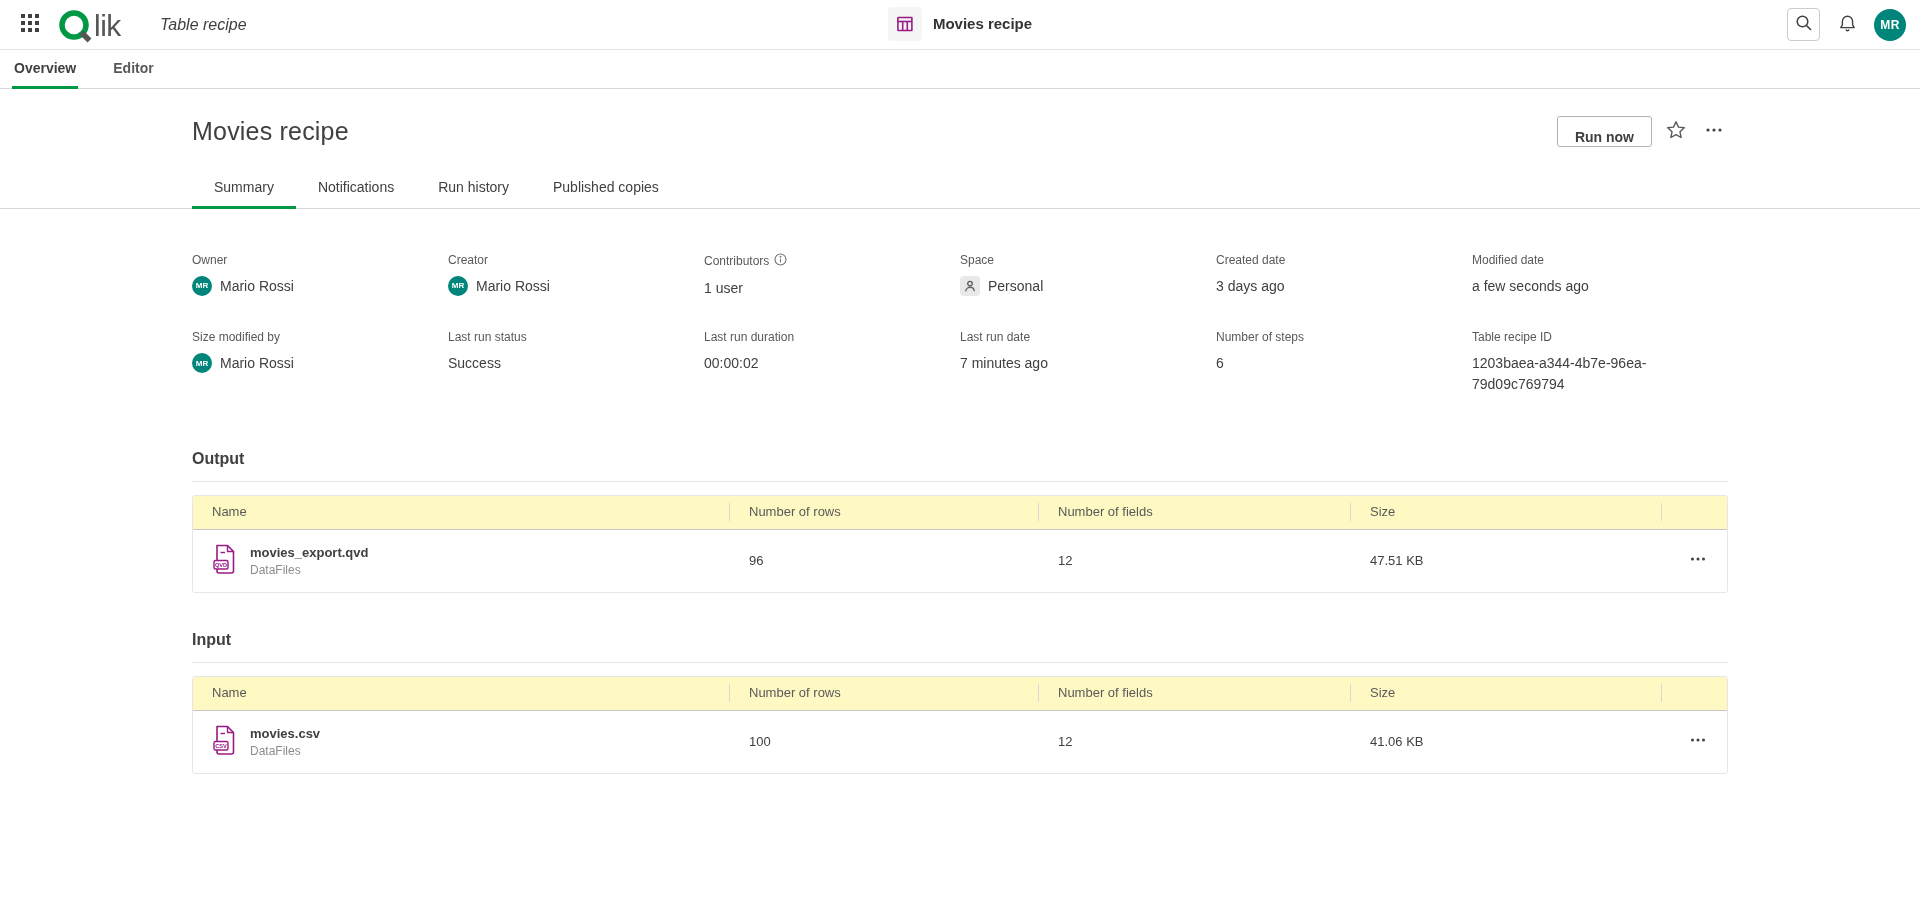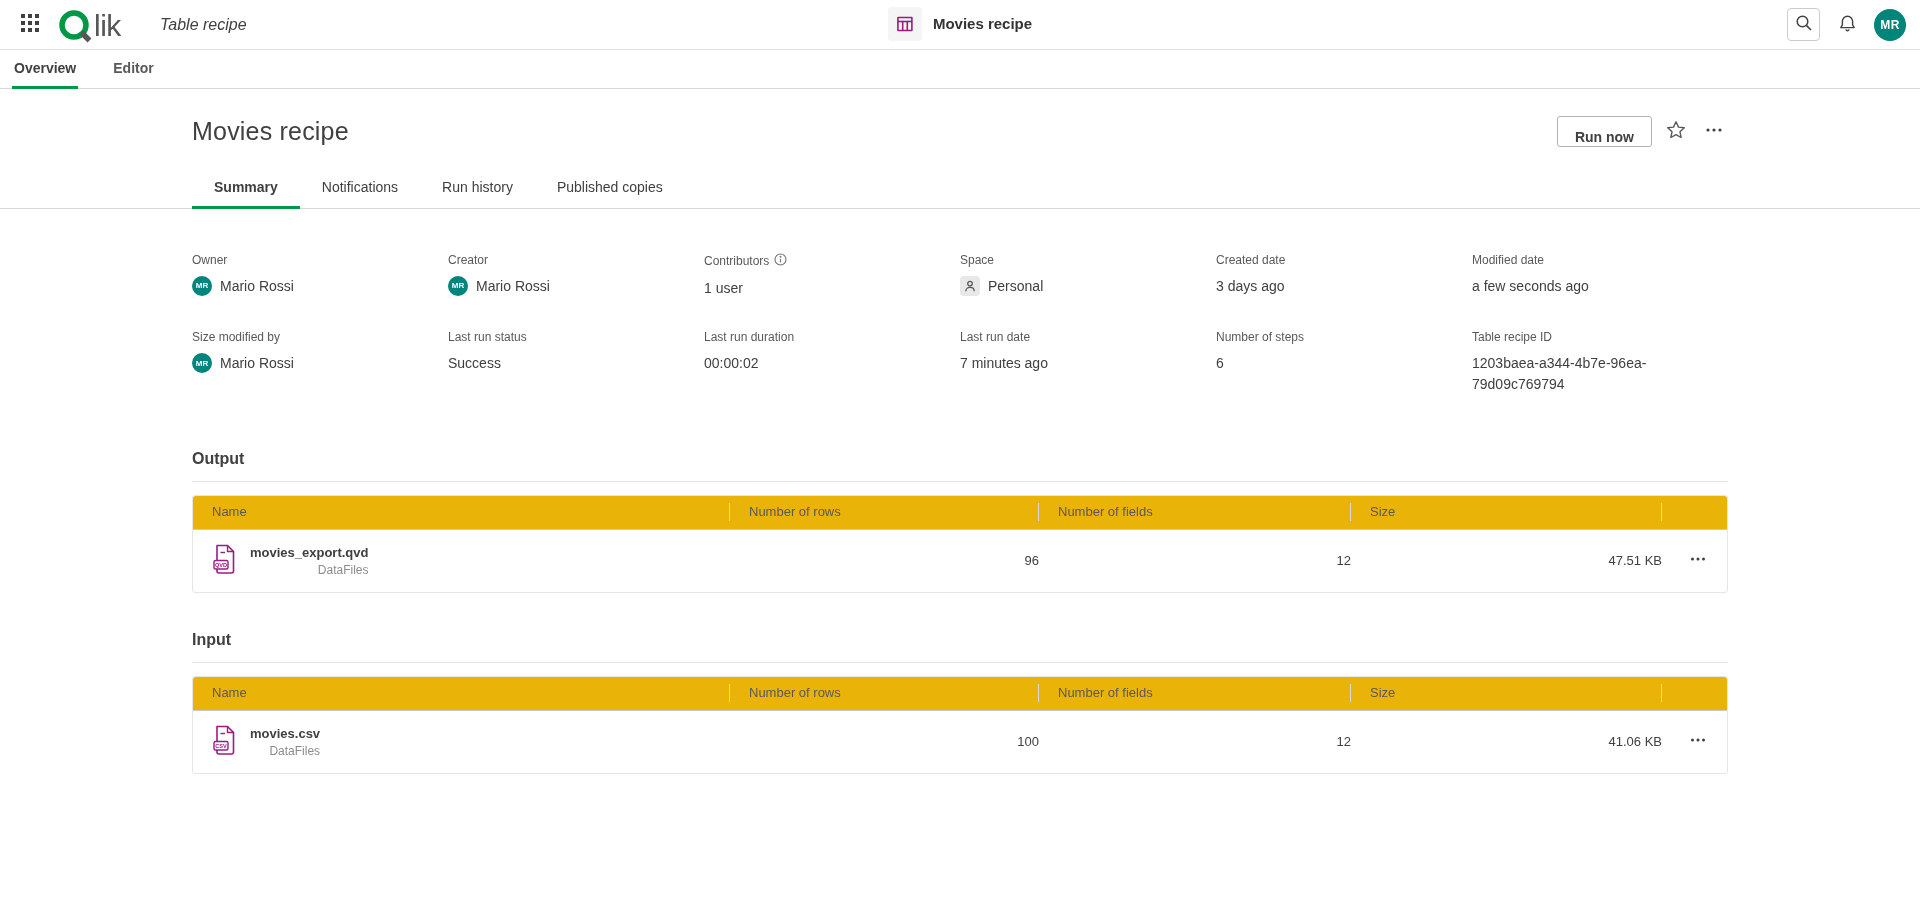--- a/index.html
+++ b/index.html
@@ -66,21 +66,21 @@
   }
   .icon-btn { width: 28px; height: 28px; display: flex; align-items: center; justify-content: center; border-radius: 3px; }
 
   
   .subtabs-wrap { border-bottom: 1px solid #d9d9d9; margin-top: 32px; }
   .subtabs { padding: 0 192px; display: flex; }
   .subtab {
     font-size: 14px; color: #404040; padding: 0 22px 11px;
     border-bottom: 3px solid transparent; margin-bottom: -1px;
   }
-  .subtab.active { font-weight: 700; border-bottom-color: #009845; }
+  .subtab.active { font-weight: 400; border-bottom-color: #009845; }
 
   
   .meta { margin-top: 44px; display: grid; grid-template-columns: repeat(6, 1fr); row-gap: 32px; }
   .meta-cell { padding-right: 26px; }
   .meta-label { font-size: 12px; color: #595959; display: flex; align-items: center; gap: 5px; }
   .meta-value { margin-top: 9px; font-size: 14px; color: #404040; display: flex; align-items: center; gap: 8px; line-height: 1.45; overflow-wrap: anywhere; }
   .mini-avatar {
     width: 20px; height: 20px; border-radius: 50%; flex: 0 0 20px;
     color: #fff; font-size: 8px; font-weight: 700;
     display: flex; align-items: center; justify-content: center;
@@ -89,29 +89,29 @@
     width: 20px; height: 20px; border-radius: 4px; background: #e8e8e8; flex: 0 0 20px;
     display: flex; align-items: center; justify-content: center;
   }
 
   
   .section { margin-top: 56px; }
   .section + .section { margin-top: 38px; }
   .section-title { font-size: 16px; font-weight: 700; color: #404040; }
   .section-divider { height: 1px; background: #e6e6e6; margin-top: 13px; }
   .card { margin-top: 13px; border: 1px solid #e6e6e6; border-radius: 3px; background: #fff; }
-  .thead { display: flex; align-items: center; height: 34px; background: #eab308; border-bottom: 1px solid #c9c9c9; border-radius: 3px 3px 0 0; }
+  .thead { display: flex; align-items: center; height: 34px; background: #fef9c3; border-bottom: 1px solid #c9c9c9; border-radius: 3px 3px 0 0; }
   .th { font-size: 13px; color: #595959; padding-left: 19px; height: 18px; line-height: 18px; }
   .th-sep { border-right: 1px solid #d9d9d9; }
   .col-name { width: 537px; }
   .col-rows { width: 309px; }
   .col-fields { width: 312px; }
   .col-size { width: 311px; }
   .col-actions { flex: 1; display: flex; justify-content: flex-end; }
-  .trow { display: flex; align-items: center; height: 62px; text-align: right; }
+  .trow { display: flex; align-items: center; height: 62px; }
   .cell { font-size: 13px; color: #404040; padding-left: 19px; }
   .name-cell { display: flex; align-items: center; gap: 13px; }
   .file-name { font-size: 13px; font-weight: 700; color: #404040; }
   .file-source { font-size: 12px; color: #8c8c8c; margin-top: 3px; }
   .more-btn { width: 30px; height: 30px; display: flex; align-items: center; justify-content: center; margin-right: 14px; border-radius: 3px; }
 </style>
 </head>
 <body>
 
 <header class="topbar">

